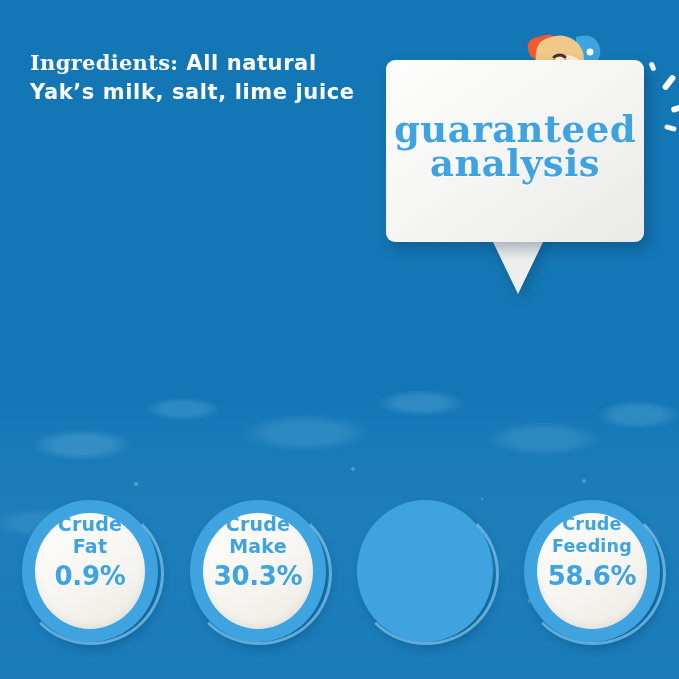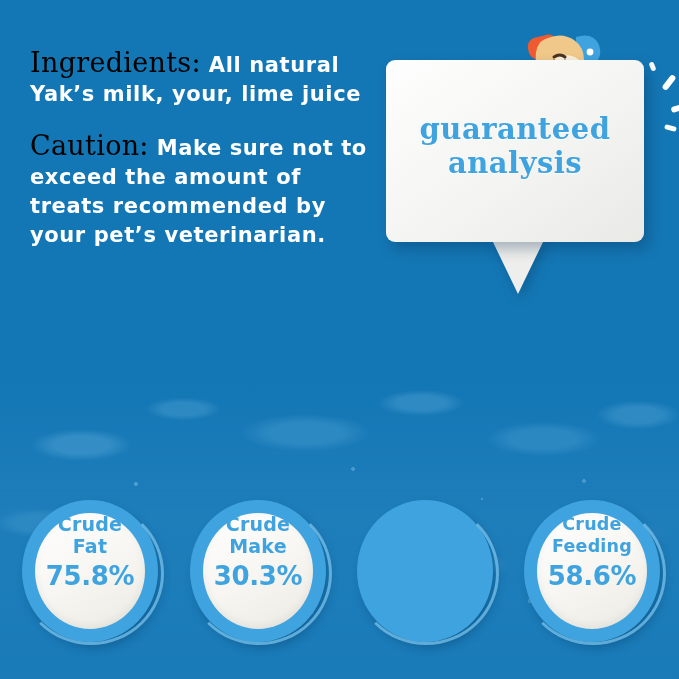--- a/index.html
+++ b/index.html
@@ -73,24 +73,24 @@
     font-family: "DejaVu Sans", sans-serif;
     font-weight: bold;
     font-size: 21px;
     line-height: 29px;
     letter-spacing: .6px;
     color: #ffffff;
   }
 
   .lead {
     font-family: "DejaVu Serif", serif;
-    font-weight: normal;
-    font-size: 27px;
+    font-weight: bold;
+    font-size: 21px;
     letter-spacing: .3px;
-    color: #000000;
+    color: #ffffff;
     white-space: nowrap;
   }
   .lead.block { display: block; margin-bottom: 1px; }
 
   
   .bubble-wrap {
     position: absolute;
     left: 386px;
     top: 60px;
     width: 262px;
@@ -118,21 +118,21 @@
     filter: drop-shadow(3px 5px 6px rgba(0,40,75,.28));
   }
 
   .bubble-title {
     position: absolute;
     left: 0; right: 0;
     top: 52px;
     text-align: center;
     font-family: "DejaVu Serif", serif;
     font-weight: bold;
-    font-size: 29px;
+    font-size: 37px;
     line-height: 34px;
     letter-spacing: .5px;
     color: #3ea3de;
     text-shadow: 0 1px 0 rgba(255,255,255,.9);
   }
 
   
   .sparks { position: absolute; left: 258px; top: -4px; width: 60px; height: 80px; }
   .spark {
     position: absolute;
@@ -223,30 +223,25 @@
 <body>
 
 <div id="page">
 
   <div class="texture"></div>
 
   <div class="text-col">
 
     <div class="para">
       <span class="body-text">
-        <span class="lead">Ingredients:</span><span> All natural Yak’s milk, your, lime juice</span>
+        <span class="lead">Ingredients:</span><span> All natural Yak’s milk, salt, lime juice</span>
       </span>
     </div>
 
 
-    <div class="para">
-      <span class="body-text">
-        <span class="lead">Caution:</span><span> Make sure not to exceed the amount of treats recommended by your pet’s veterinarian.</span>
-      </span>
-    </div>
 
   </div>
 
   <div class="bubble-wrap">
 
     <div class="dog">
       <svg viewBox="0 0 96 62" width="96" height="62" xmlns="http://www.w3.org/2000/svg">
 
         <rect x="14" y="6" width="30" height="22" rx="9" ry="9" transform="rotate(-14 29 17)" fill="#ef5a31"></rect>
 
@@ -292,21 +287,21 @@
 
   <div class="badges">
 
     <div class="badge" style="left:22px">
       <div class="badge-ring"></div>
       <div class="badge-inner">
         <div class="badge-label">
           <span>Crude</span><br>
           <span>Fat</span>
         </div>
-        <div class="badge-value">75.8%</div>
+        <div class="badge-value">0.9%</div>
       </div>
     </div>
 
     <div class="badge" style="left:190px">
       <div class="badge-ring"></div>
       <div class="badge-inner">
         <div class="badge-label">
           <span>Crude</span><br>
           <span>Make</span>
         </div>

